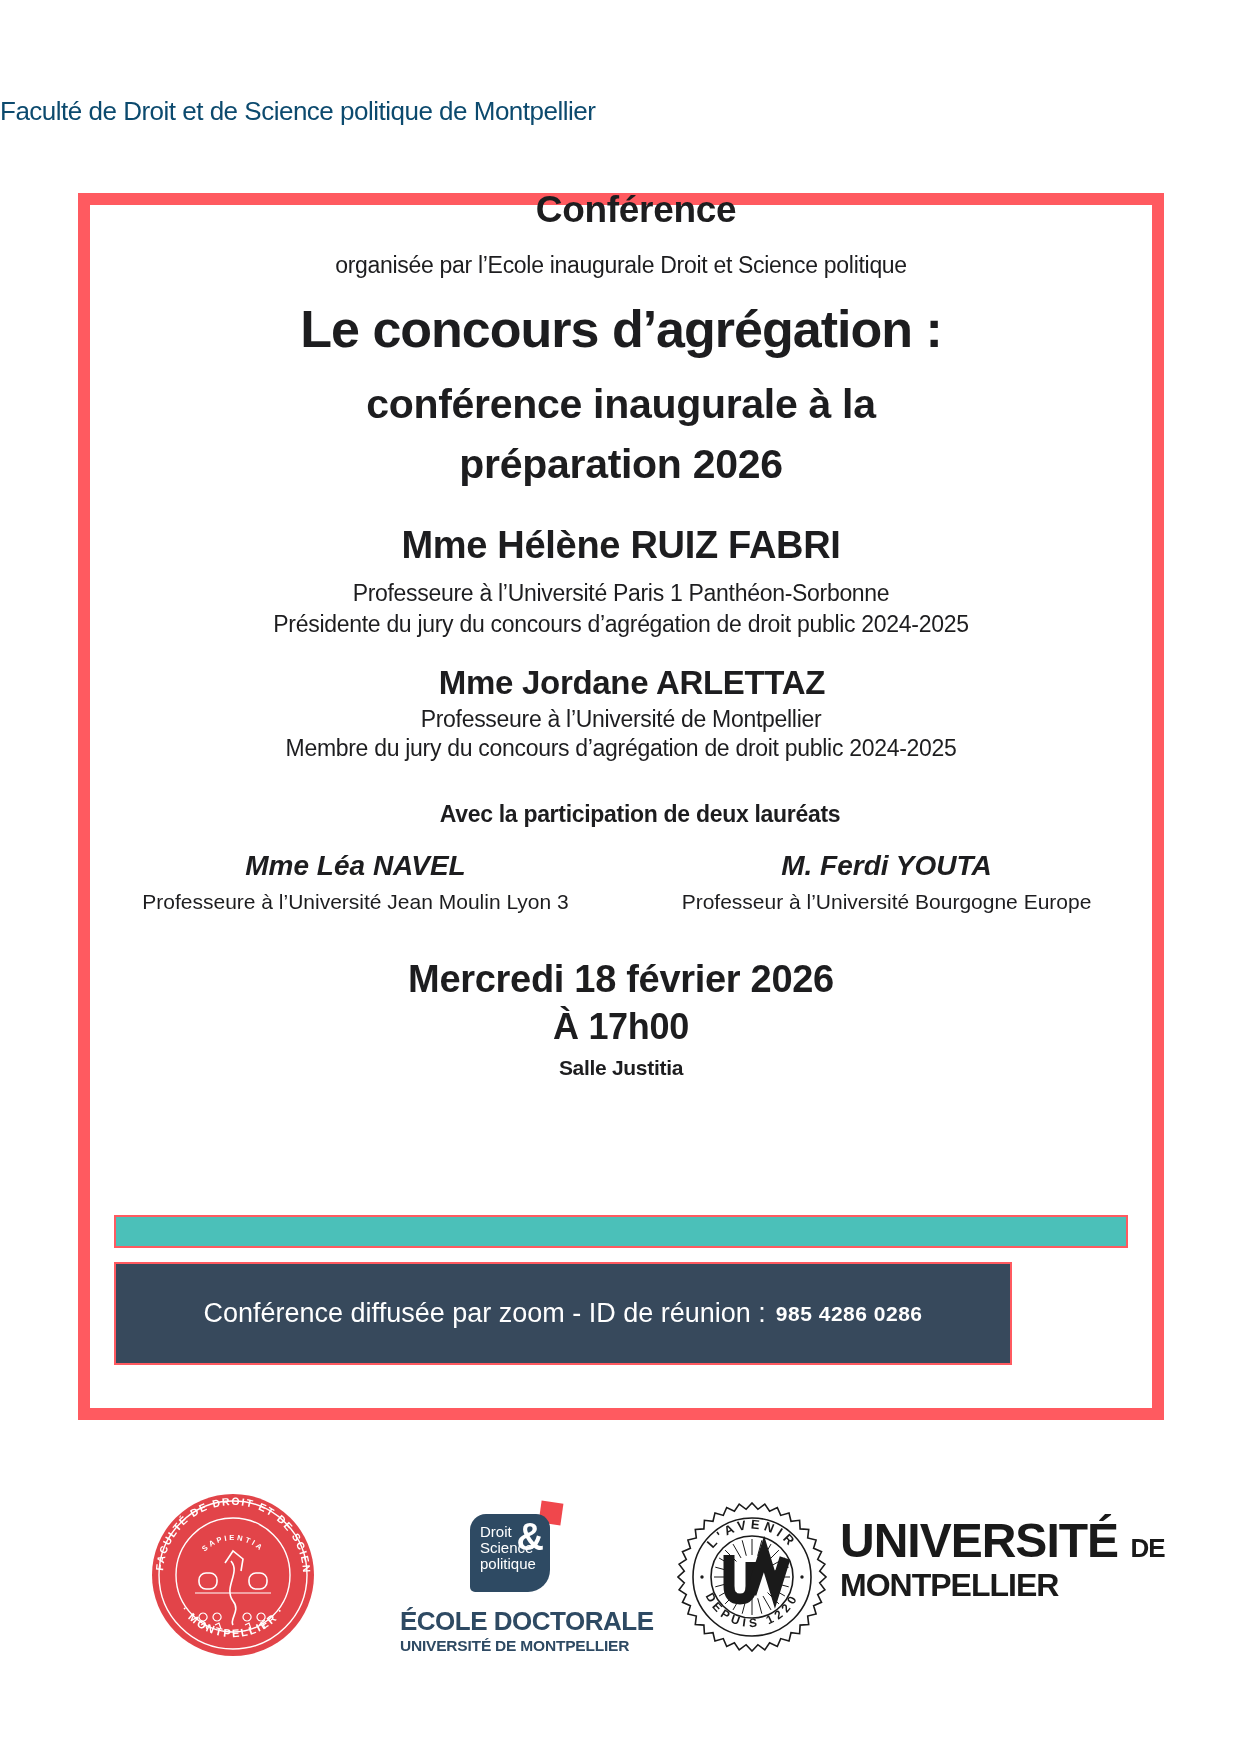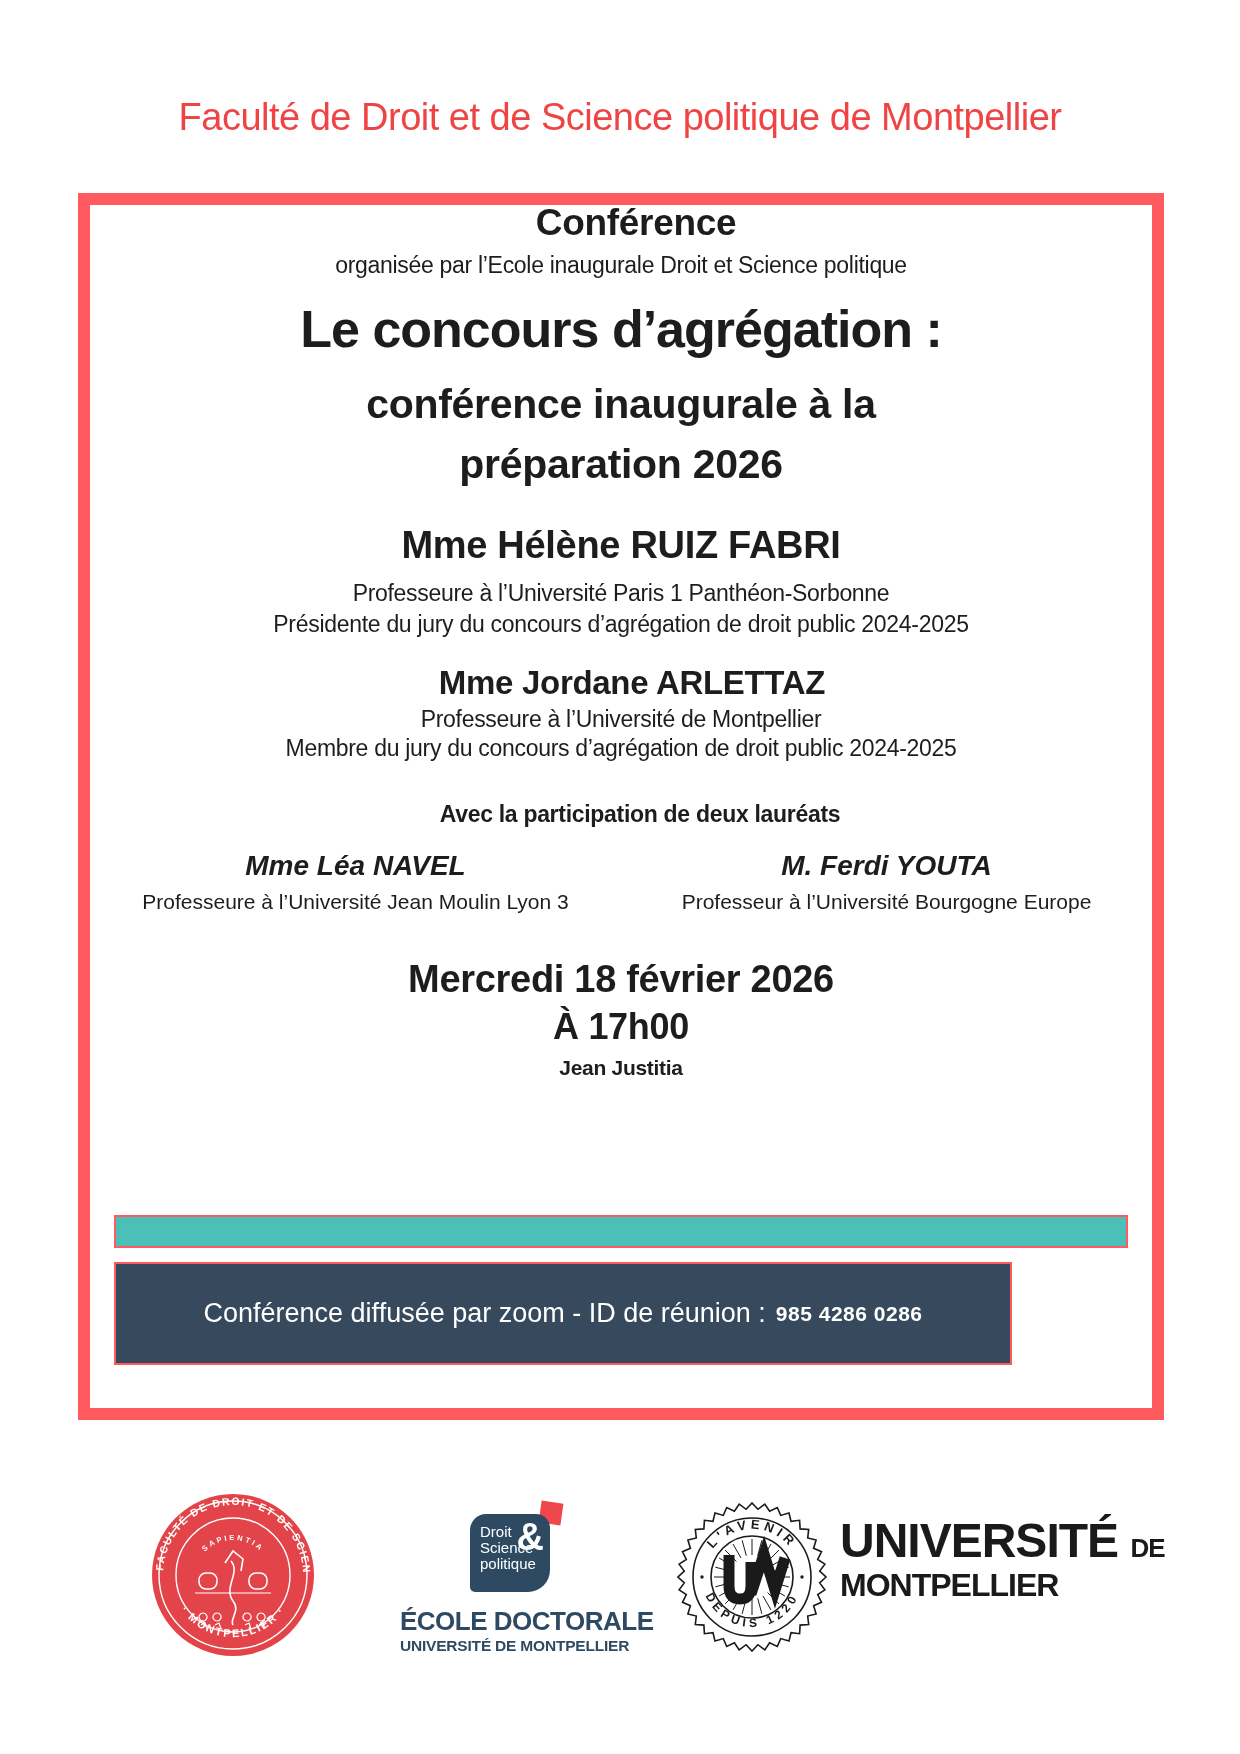--- a/index.html
+++ b/index.html
@@ -3,29 +3,29 @@
 <meta charset="utf-8">
 <style>
   :root{
     --accent-pink:#ff5a60; --teal:#4bc0b9; --navy:#37495c;
     --seal-red:#e24449; --ed-navy:#2e4a63; --ink:#1d1d1f;
   }
   *{margin:0;padding:0;box-sizing:border-box;}
   body{background:#ffffff;font-family:"Liberation Sans","DejaVu Sans",sans-serif;color:var(--ink);}
   .page{position:relative;width:1240px;height:1754px;background:#fff;overflow:hidden;}
 
-  .poster-header{position:absolute;left:0;top:96px;width:100%;text-align:center;
-    font-size:38px;font-weight:400;letter-spacing:-0.5px;color:#ef4444;}
+  .poster-header{position:absolute;left:0;top:96px;width:100%;text-align:left;
+    font-size:26px;font-weight:400;letter-spacing:-0.5px;color:#0c4a6e;}
 
   .frame{position:absolute;left:78px;top:193px;width:1086px;height:1227px;
     border:12px solid var(--accent-pink);background:#fff;}
 
   .cline{position:absolute;left:90px;width:1062px;text-align:center;letter-spacing:-0.3px;}
 
-  .event-type{top:202px;font-size:37px;font-weight:800;padding-left:30px;}
+  .event-type{top:189px;font-size:37px;font-weight:800;padding-left:30px;}
   .organizer{top:252px;font-size:23px;}
   .title1{top:299px;font-size:52px;font-weight:800;letter-spacing:-1px;}
   .title2{top:381px;font-size:41px;font-weight:800;}
   .title3{top:441px;font-size:41px;font-weight:800;}
 
   .sp1-name{top:524px;font-size:38px;font-weight:800;}
   .sp1-r1{top:580px;font-size:23px;}
   .sp1-r2{top:611px;font-size:23px;}
   .sp2-name{top:664px;font-size:33px;font-weight:800;margin-left:11px;}
   .sp2-r1{top:706px;font-size:23px;}
@@ -98,21 +98,21 @@
       <div class="role">Professeure à l’Université Jean Moulin Lyon 3</div>
     </div>
     <div class="laureate">
       <div class="name">M. Ferdi YOUTA</div>
       <div class="role">Professeur à l’Université Bourgogne Europe</div>
     </div>
   </div>
 
   <div class="cline date">Mercredi 18 février 2026</div>
   <div class="cline time">À 17h00</div>
-  <div class="cline room">Jean Justitia</div>
+  <div class="cline room">Salle Justitia</div>
 
   <div class="teal-bar"></div>
 
   <div class="zoom-bar">
     <span class="txt">Conférence diffusée par zoom - ID de réunion :</span>
     <span class="mid">985 4286 0286</span>
   </div>
 
   <div class="logos">
 

